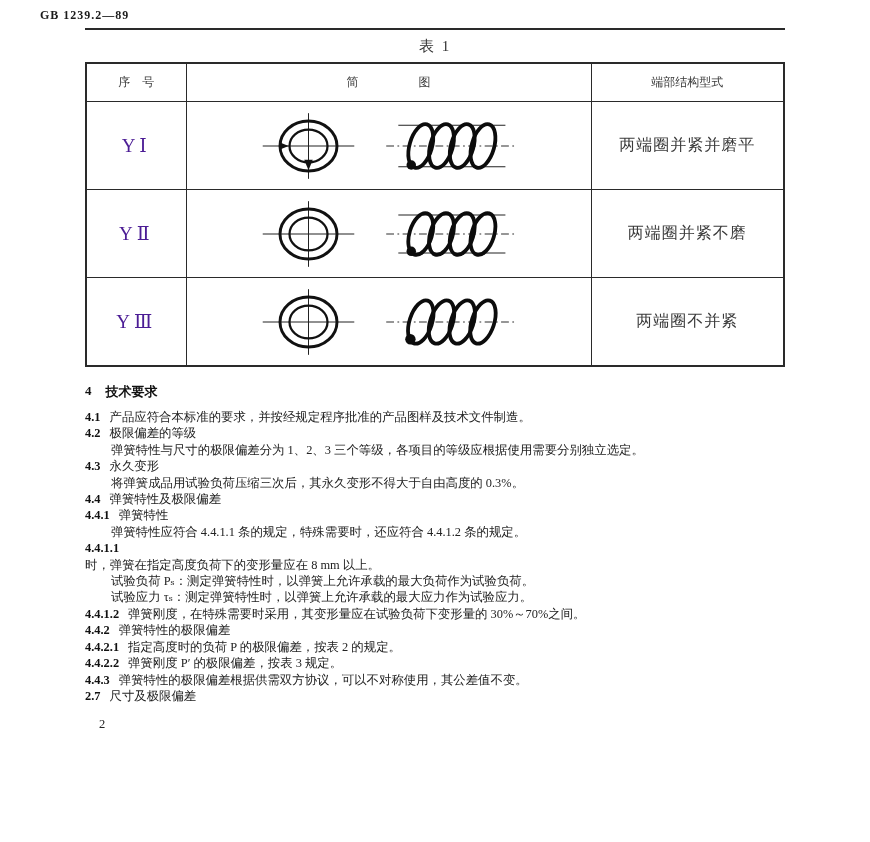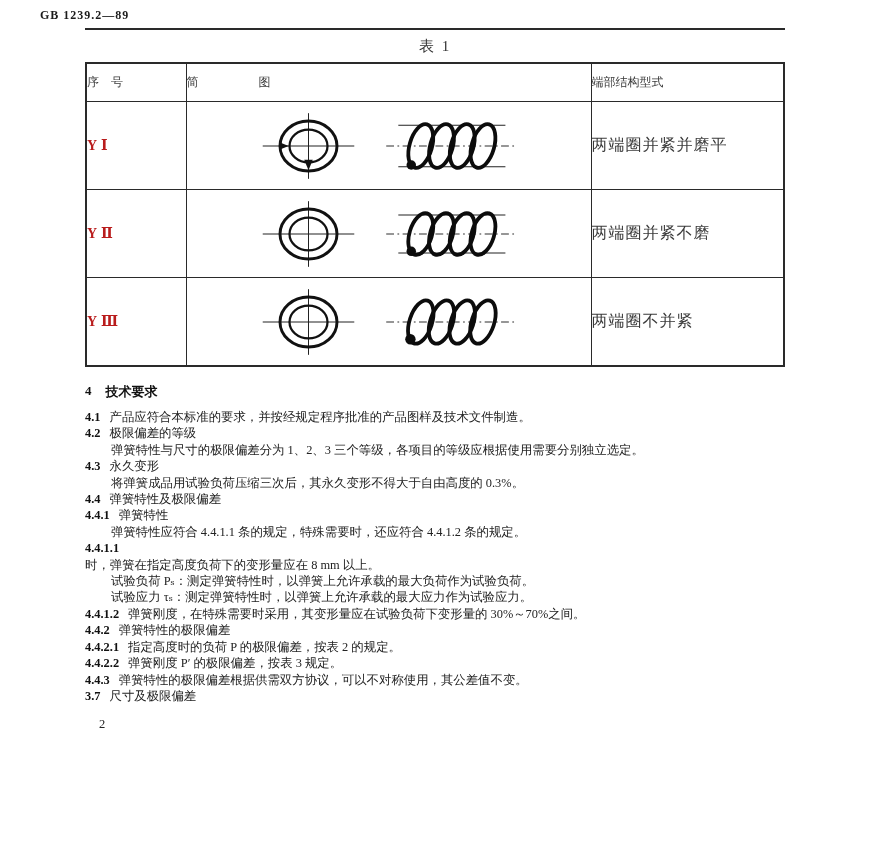--- a/index.html
+++ b/index.html
@@ -28,29 +28,29 @@
     padding: 7px 0 6px 0; color: #333;
   }
 
   
   table.spring-table {
     width: 700px; border-collapse: collapse; table-layout: fixed;
     border: 2px solid #2a2a2a;
   }
   table.spring-table th, table.spring-table td {
     border: 1.5px solid #2a2a2a;
-    text-align: left; vertical-align: middle;
+    text-align: center; vertical-align: middle;
     padding: 0;
   }
   .col-serial { width: 100px; }
   .col-diagram { width: 405px; }
   .col-end { width: 193px; }
   tr.head-row th { height: 37px; font-weight: 400; font-size: 12px; color: #3a3a3a; }
   tr.body-row td { height: 87px; }
-  td.serial-cell { font-size: 14px; letter-spacing: 4px; color: #b91c1c; font-weight: bold; }
+  td.serial-cell { font-size: 19px; letter-spacing: 4px; color: #4c1d95; }
   td.end-cell { font-size: 16px; color: #3a3a3a; letter-spacing: 1px; }
   td.diagram-cell .diagram-wrap {
     display: flex; align-items: center; justify-content: center; gap: 30px;
   }
   .diagram-wrap svg { display: block; }
 
   
   .section-heading {
     margin: 16px 0 8px 0;
     font-size: 13px; font-weight: 700; color: #111;
@@ -247,21 +247,21 @@
         </div>
       <div class="line">
           <span class="num">4.4.2.2</span>
           <span class="txt">弹簧刚度 P′ 的极限偏差，按表 3 规定。</span>
         </div>
       <div class="line">
           <span class="num">4.4.3</span>
           <span class="txt">弹簧特性的极限偏差根据供需双方协议，可以不对称使用，其公差值不变。</span>
         </div>
       <div class="line">
-          <span class="num">3.7</span>
+          <span class="num">2.7</span>
           <span class="txt">尺寸及极限偏差</span>
         </div>
     </div>
 
     <div class="page-number">2</div>
 
   </div>
 </div>
 
 </body></html>

